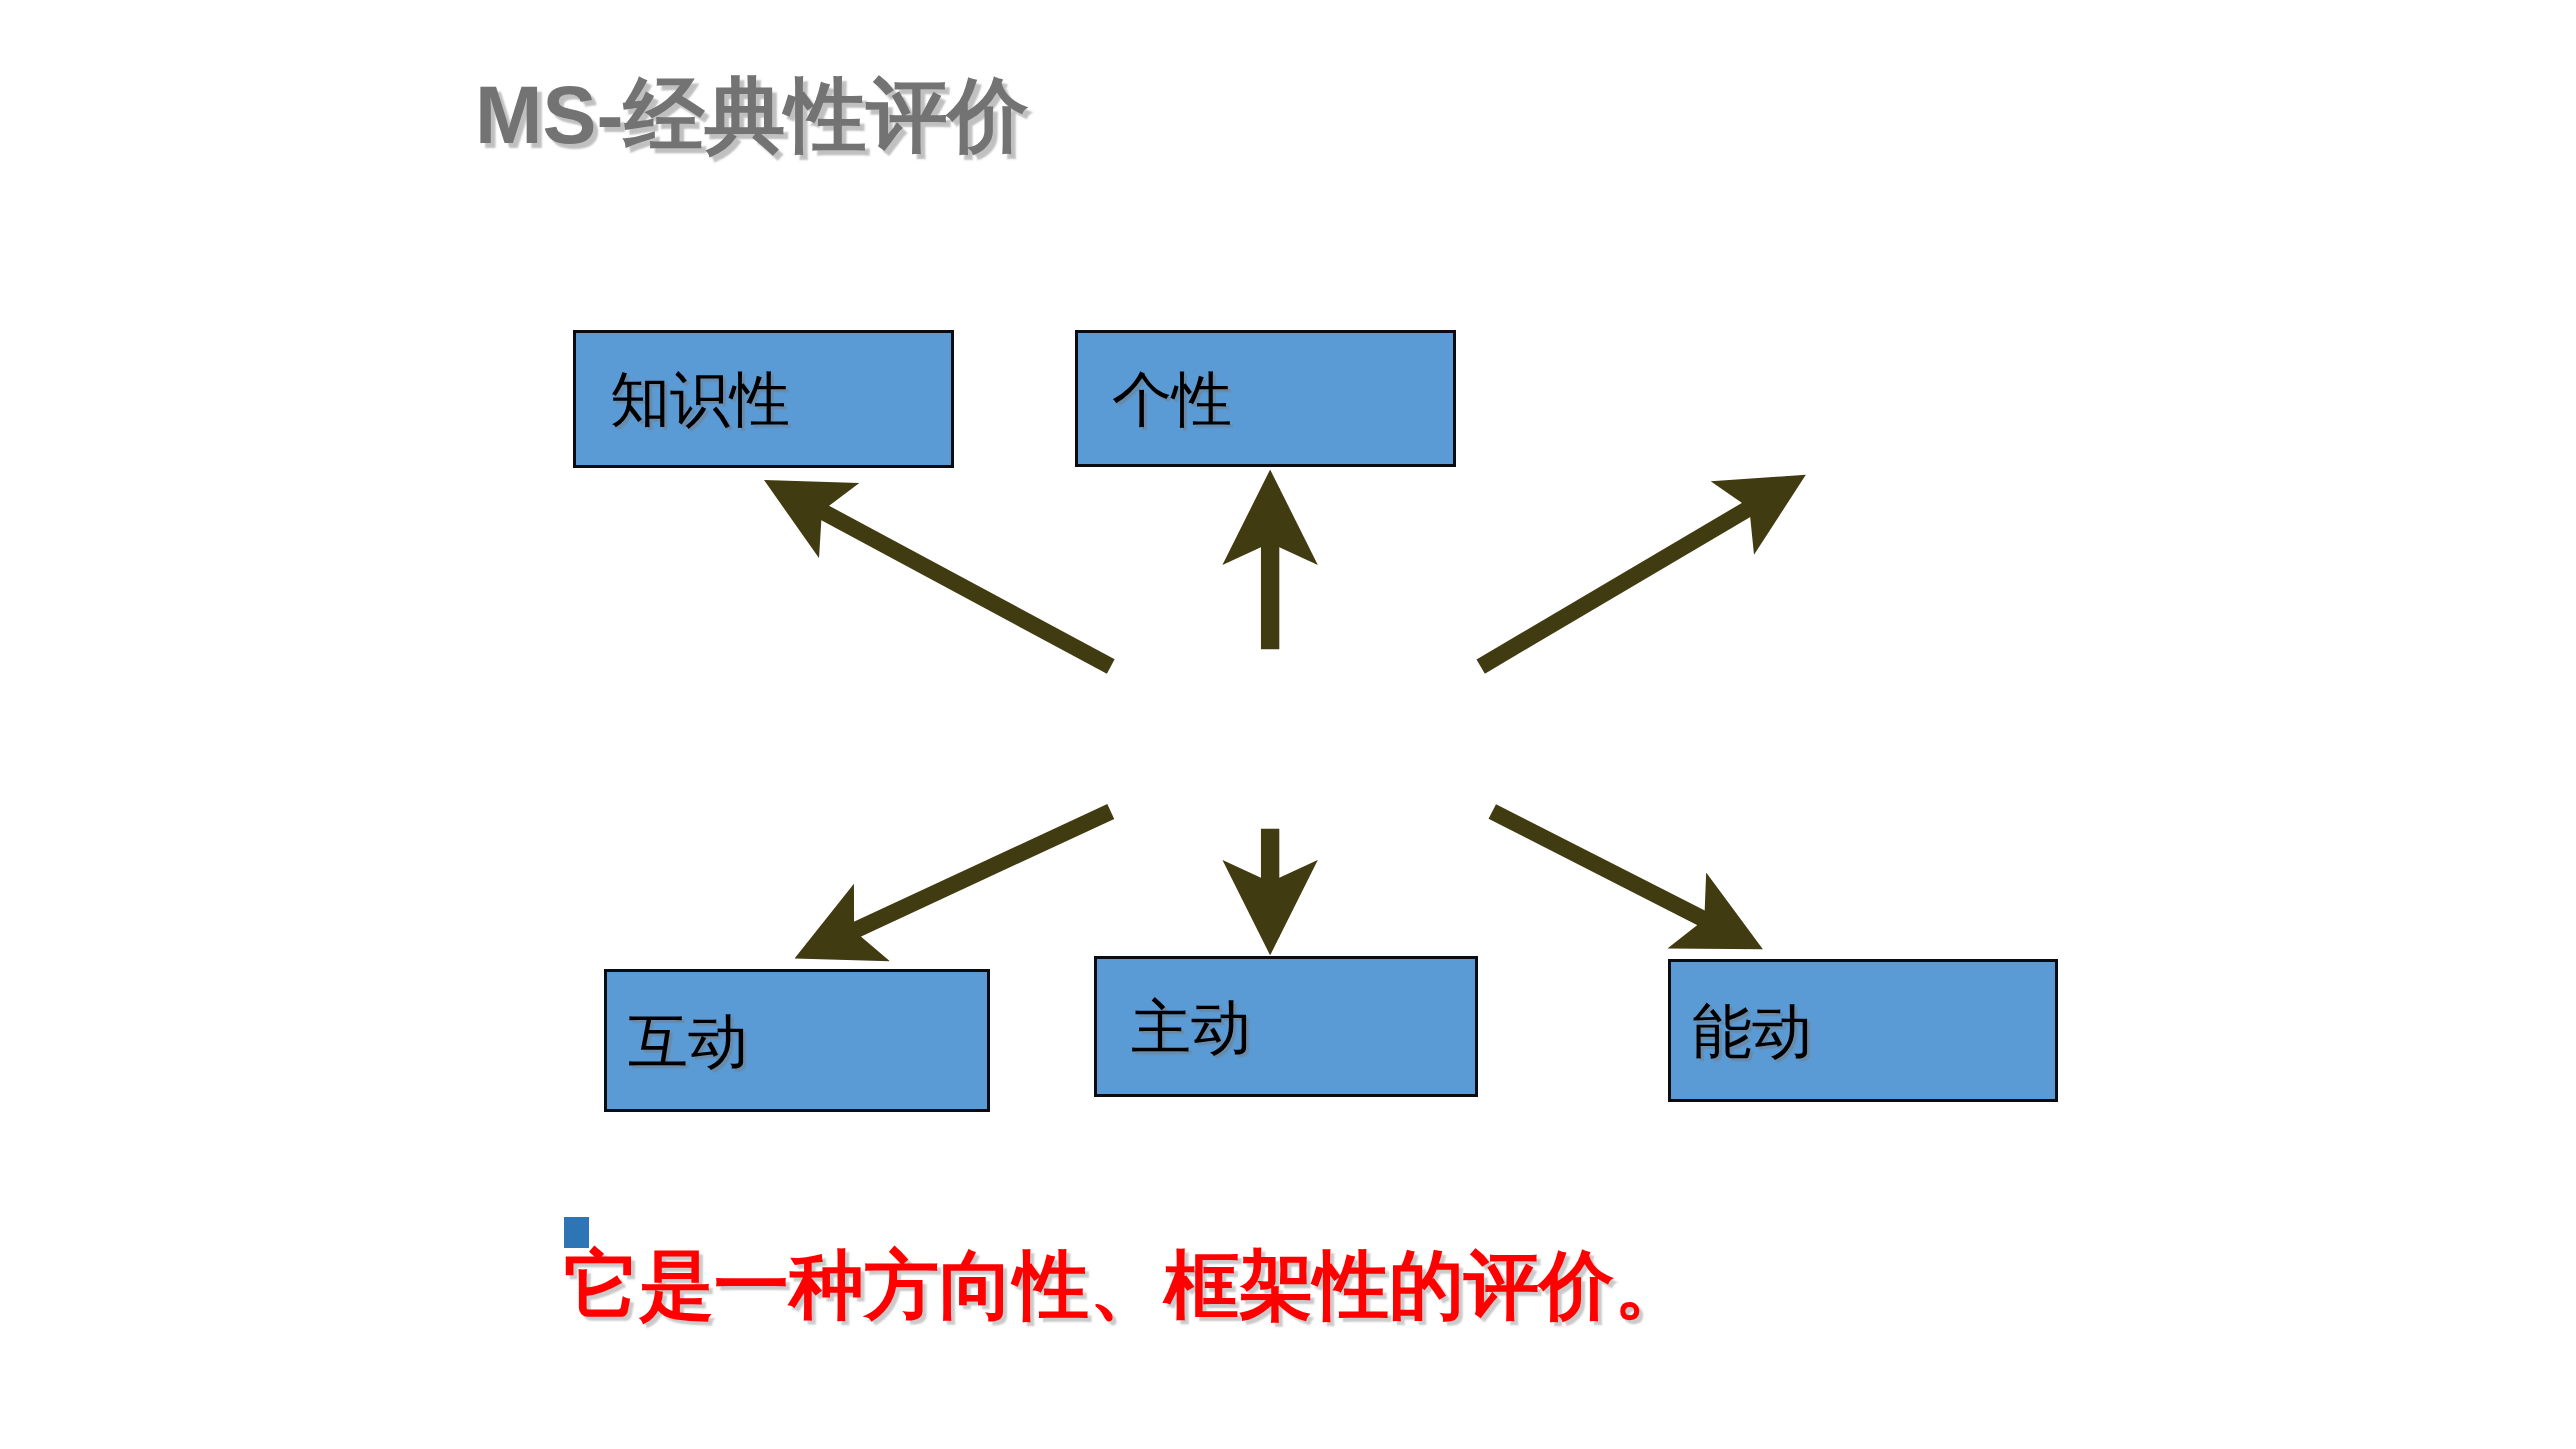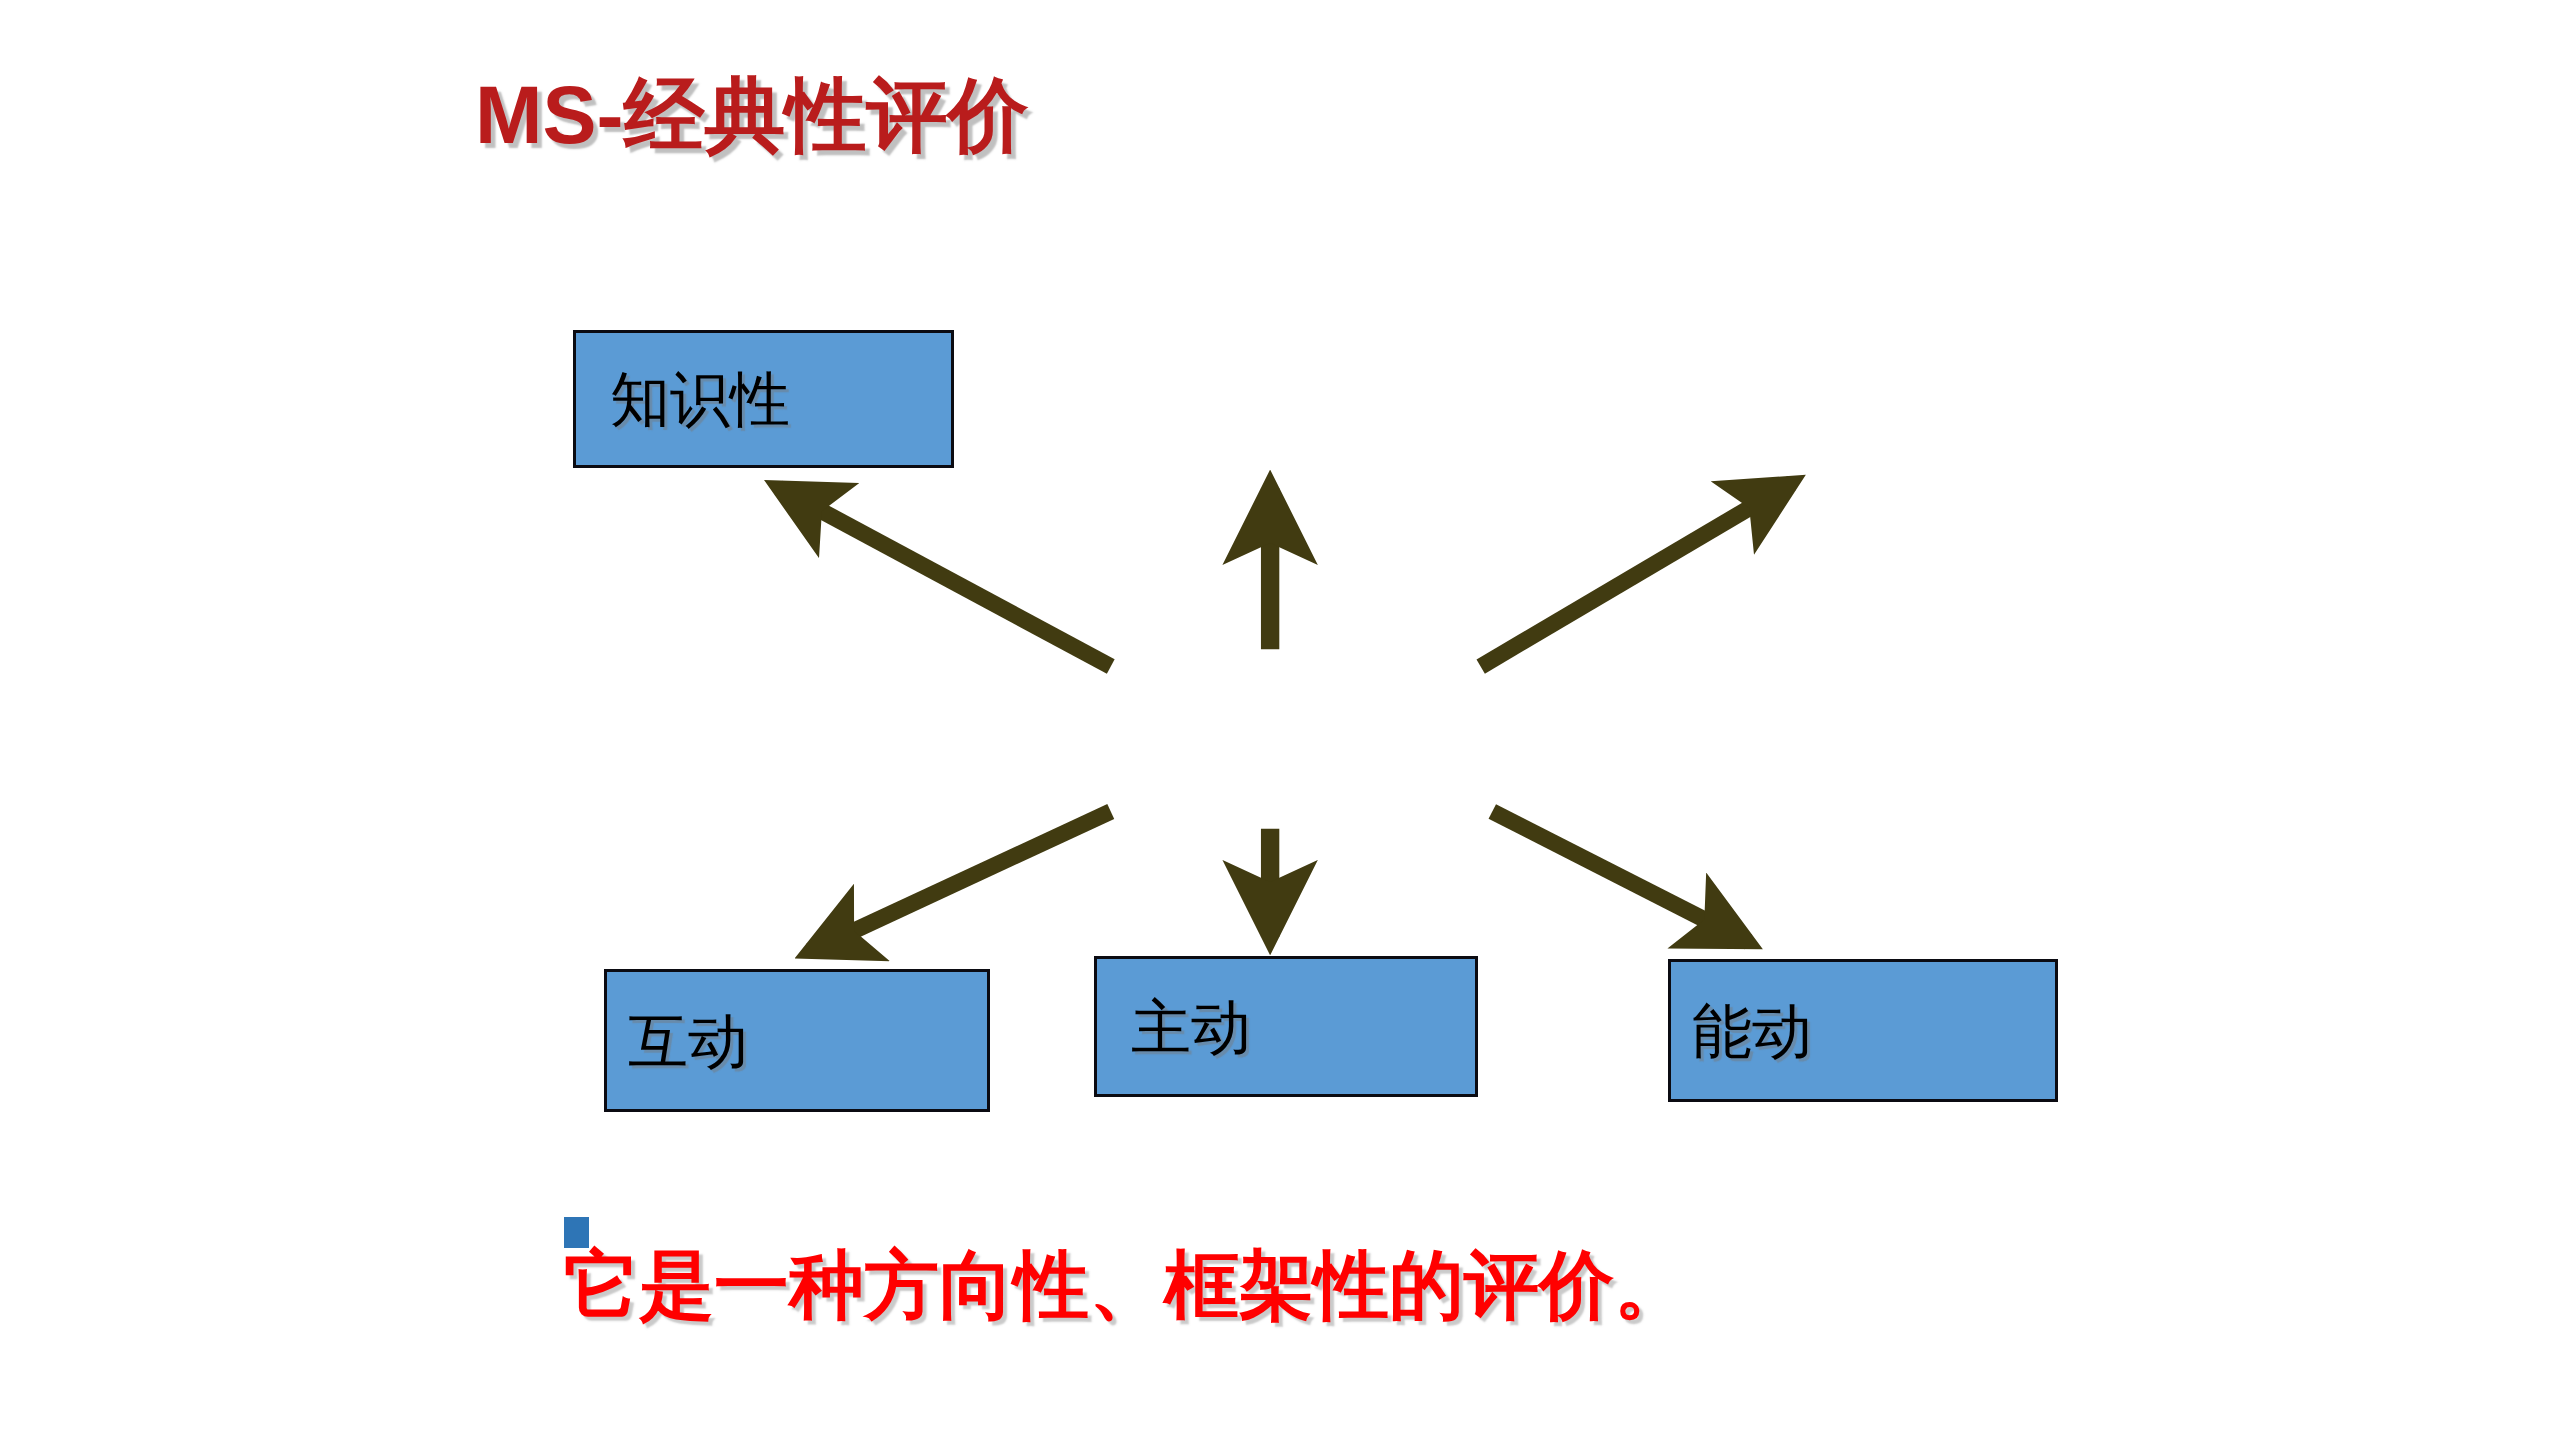--- a/index.html
+++ b/index.html
@@ -21,21 +21,21 @@
 
   
   #slide-title {
     position: absolute;
     left: 475px;
     top: 75px;
     font-family: "Liberation Sans", "DejaVu Sans", sans-serif;
     font-size: 81px;
     font-weight: 700;
     line-height: 1.0;
-    color: #b91c1c;
+    color: #737373;
     white-space: nowrap;
     text-shadow: 4.8px 4.8px 1.9px rgba(140,140,140,0.55);
     letter-spacing: 0px;
   }
 
   
   #arrow-layer {
     position: absolute;
     left: 0;
     top: 0;
@@ -150,20 +150,23 @@
 
     <line x1="1315" y1="858" x2="1315" y2="970" stroke="#413B11" stroke-width="19" marker-end="url(#arrowhead)"></line>
 
     <line x1="1545" y1="840" x2="1810" y2="975" stroke="#413B11" stroke-width="17" marker-end="url(#arrowhead)"></line>
   </svg>
 
   <div class="node-box" id="box-zhishixing">
     <span class="node-label">知识性</span>
   </div>
 
+  <div class="node-box" id="box-gexing">
+    <span class="node-label">个性</span>
+  </div>
 
 
   <div class="node-box" id="box-hudong">
     <span class="node-label">互动</span>
   </div>
 
   <div class="node-box" id="box-zhudong">
     <span class="node-label">主动</span>
   </div>
 

